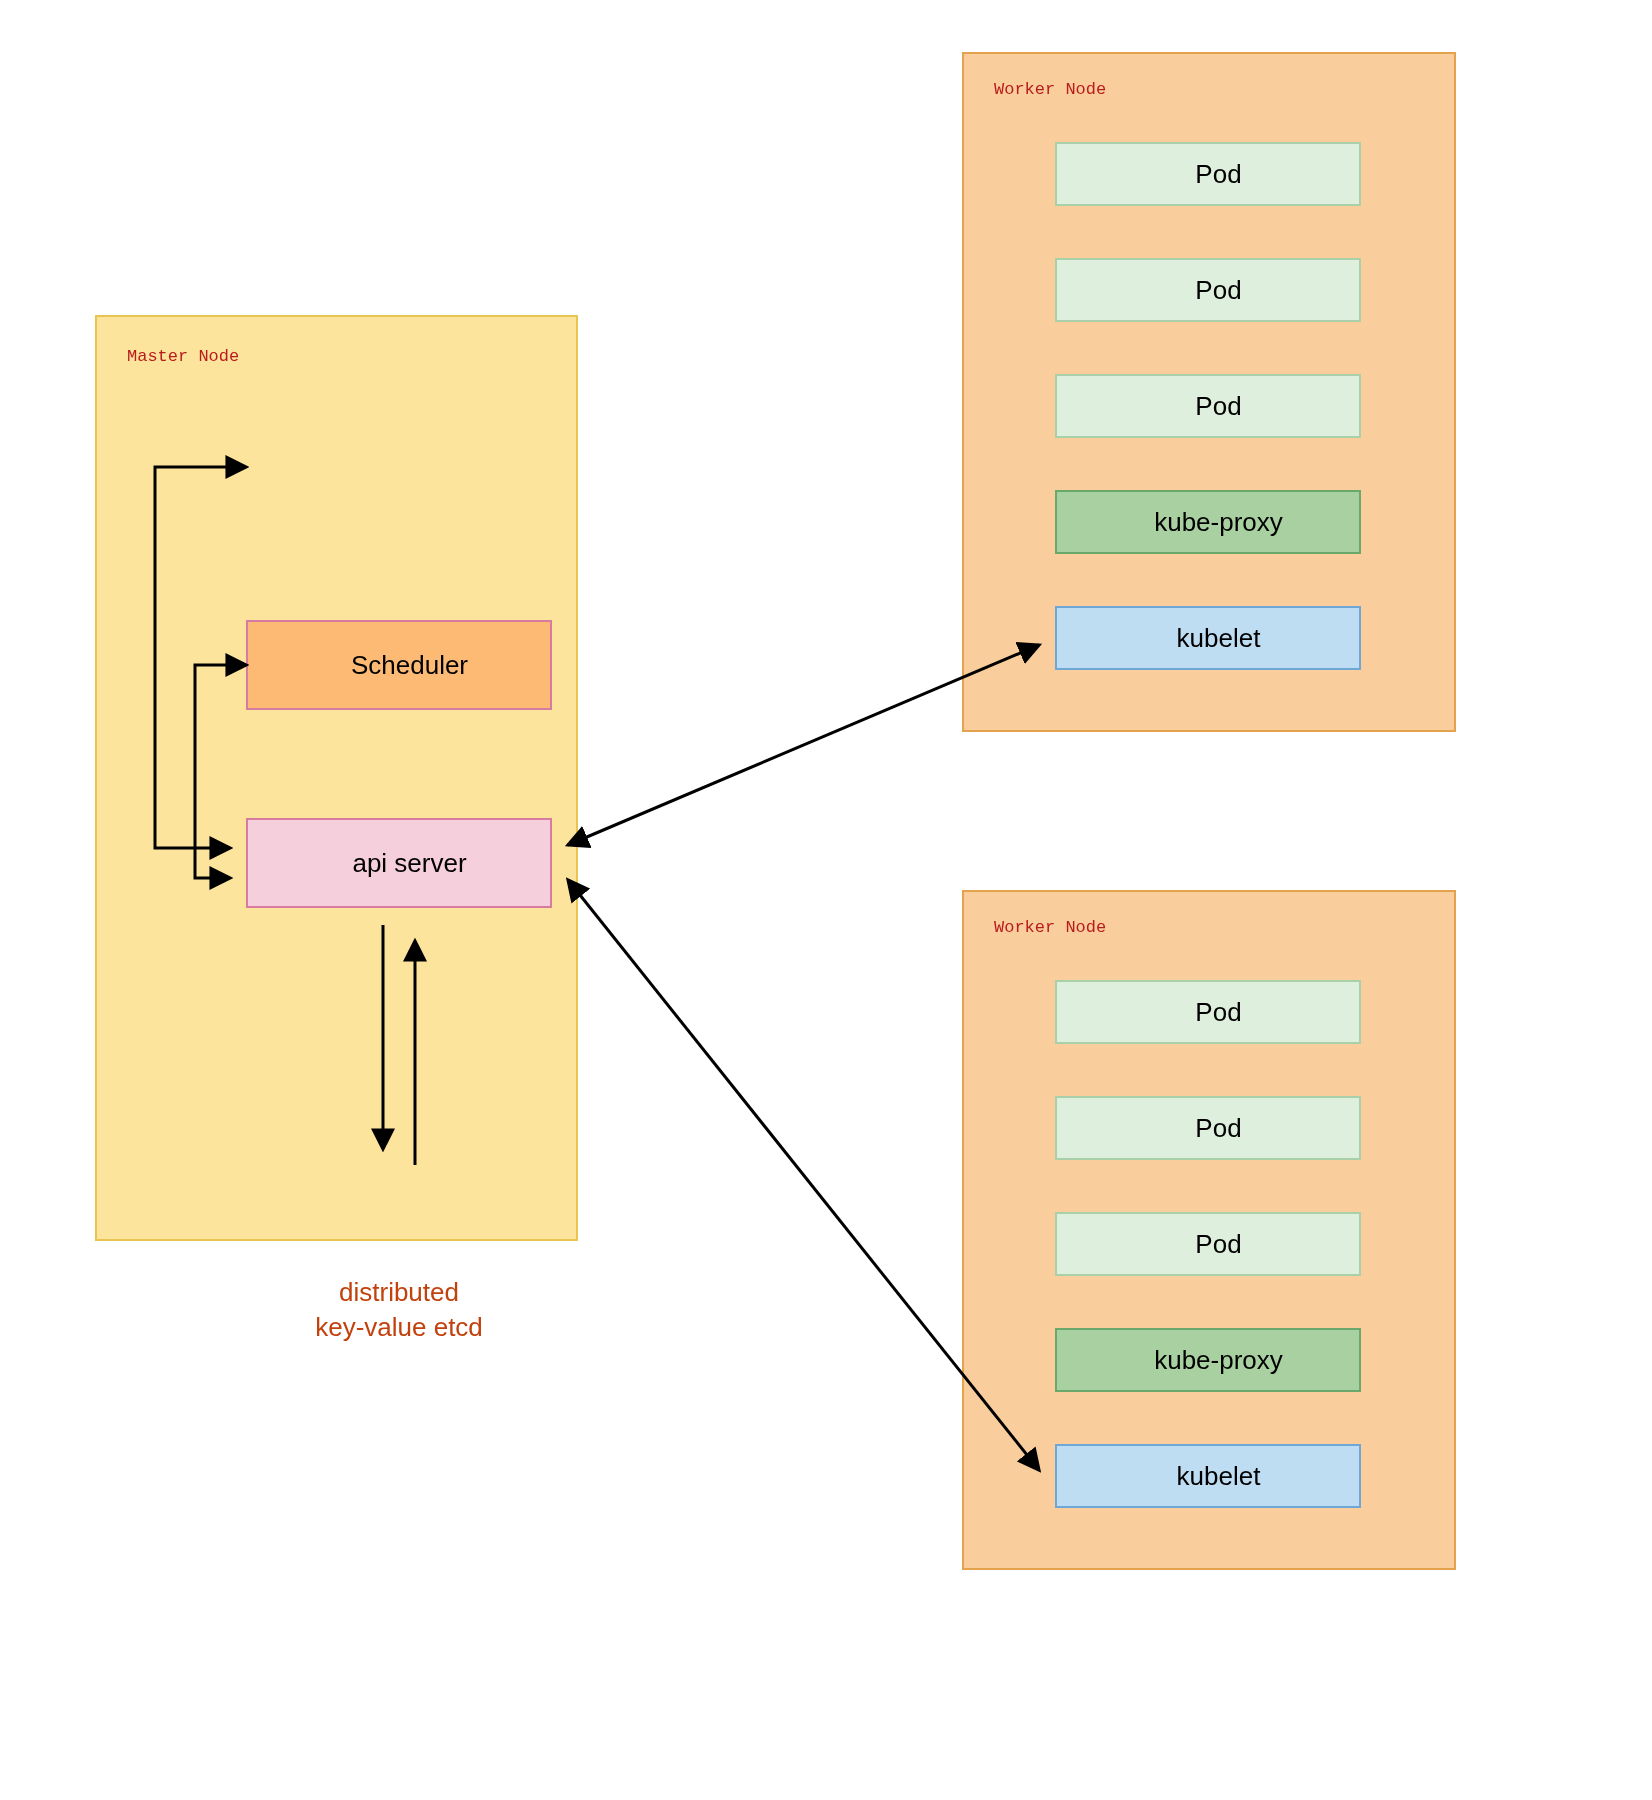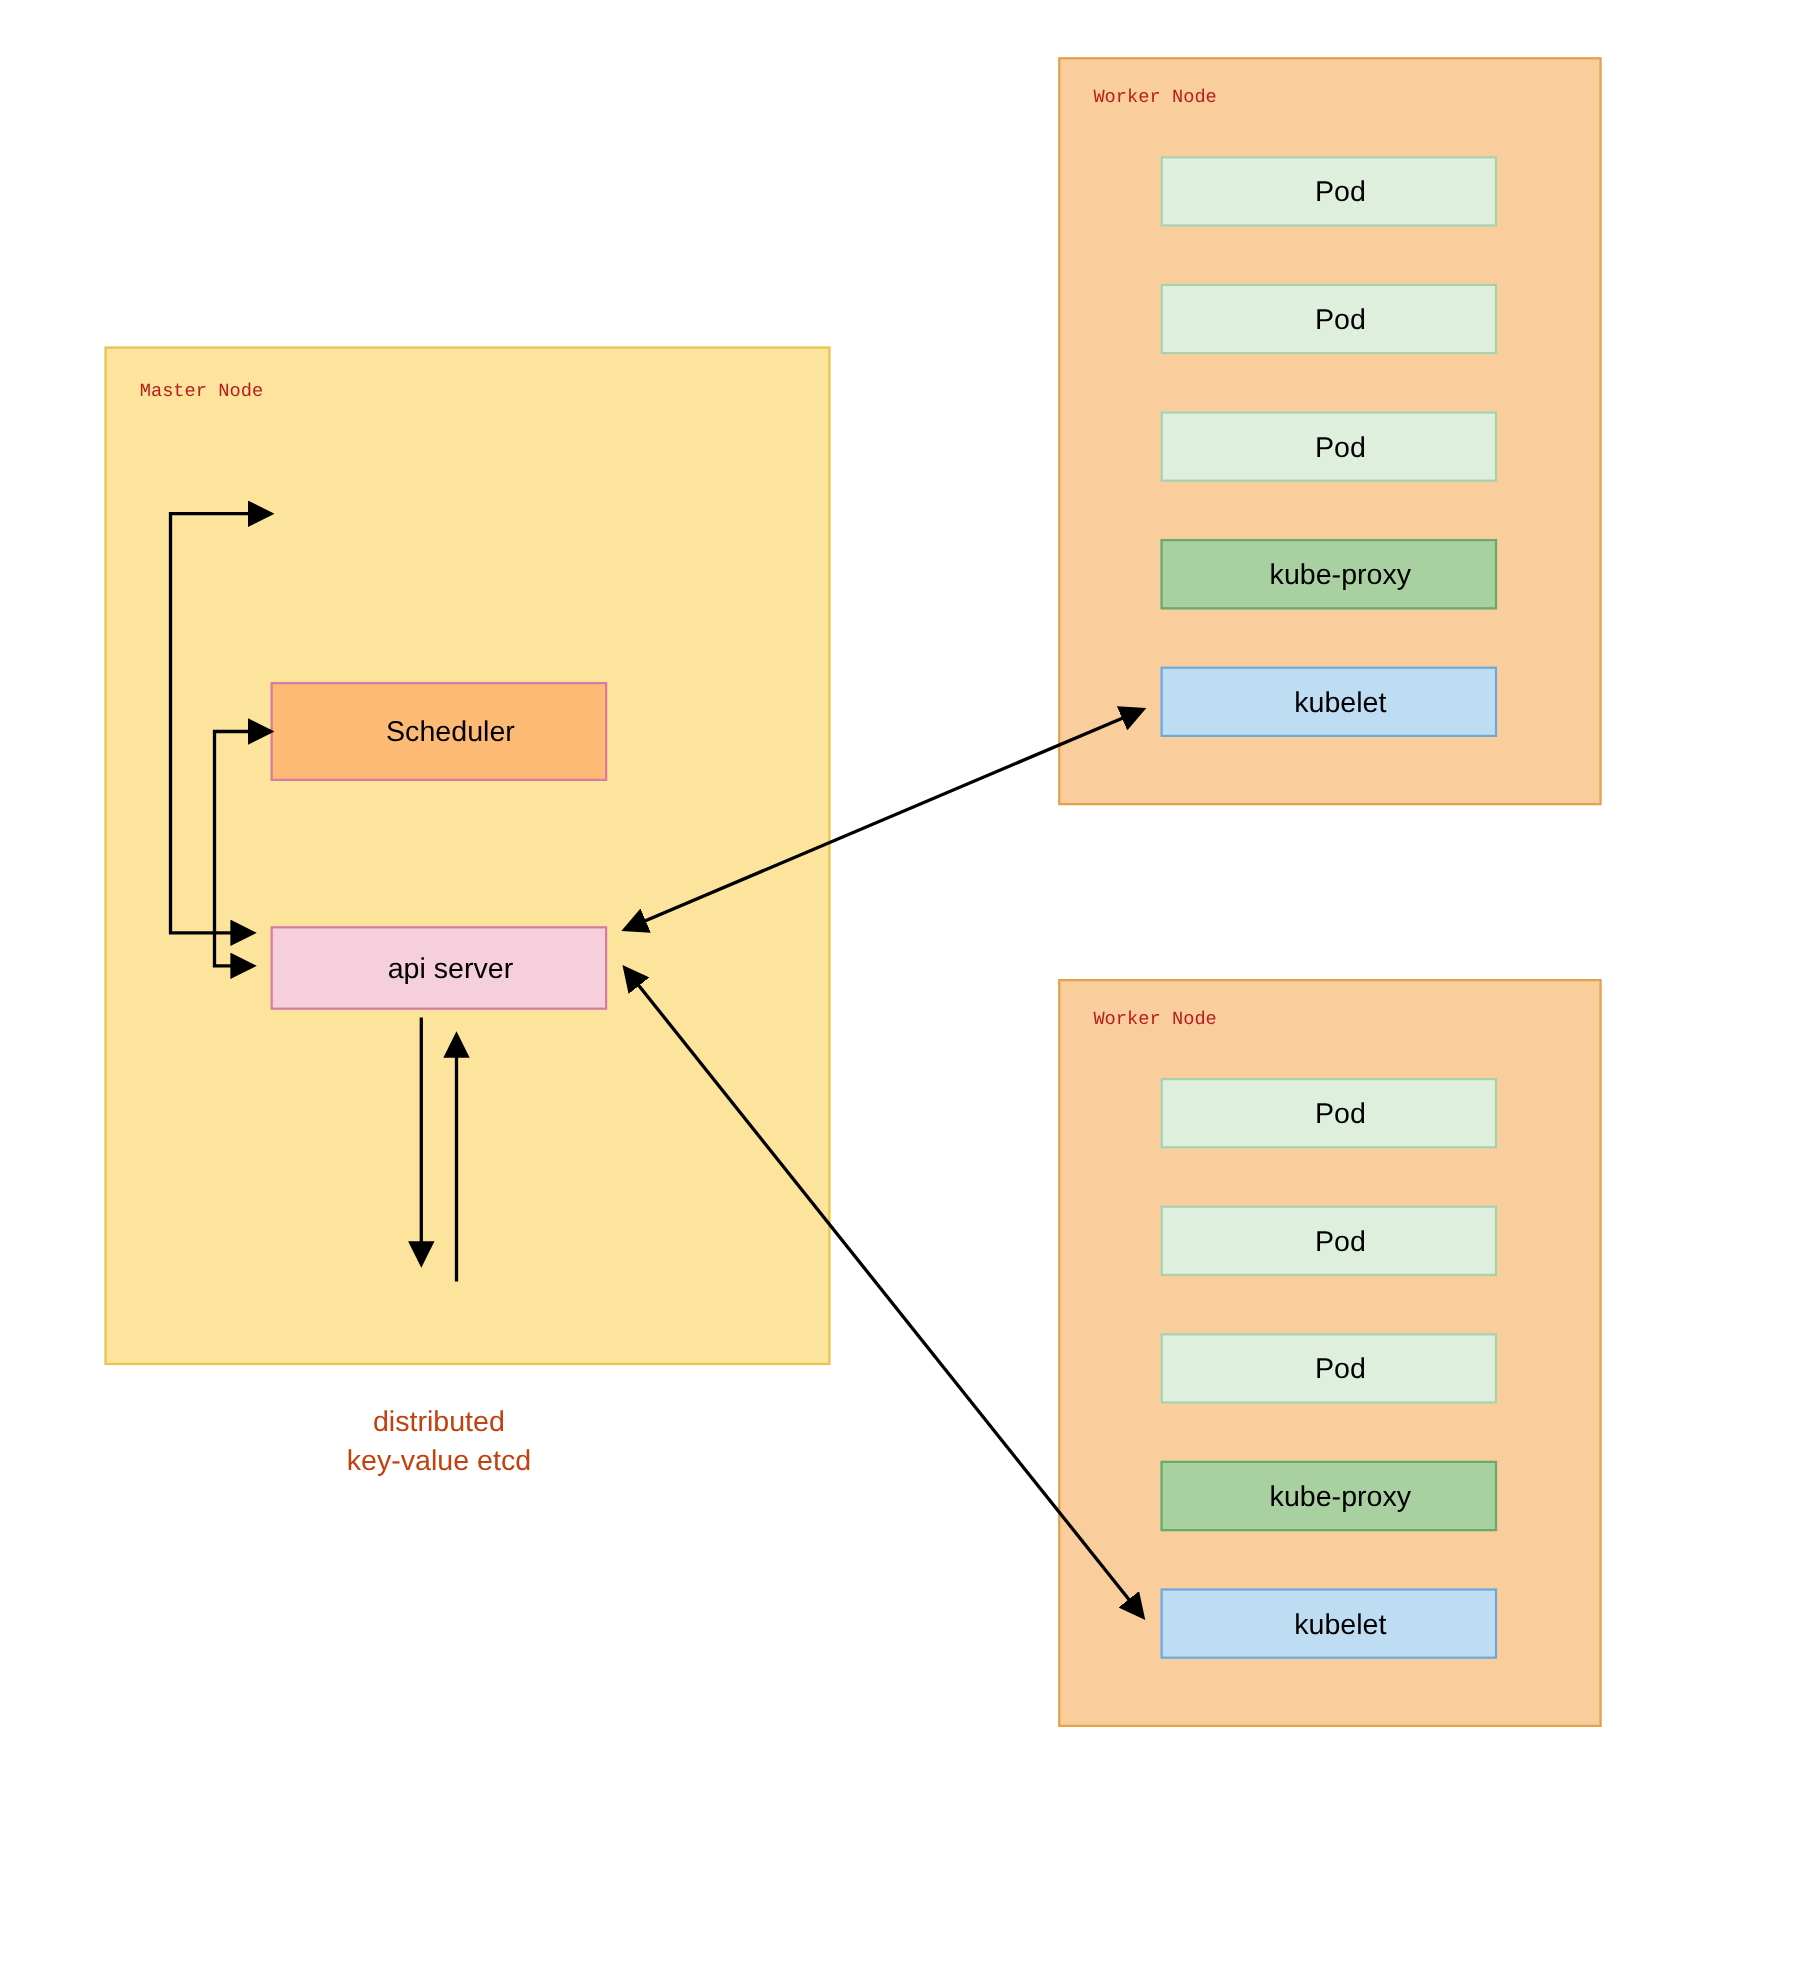--- a/index.html
+++ b/index.html
@@ -49,30 +49,30 @@
     text-align: center;
     line-height: 1.35;
     width: 320px;
   }
 </style>
 </head>
 <body>
 
 <div class="canvas">
 
-  <div class="node-container" style="left:95px; top:315px; width:660px; height:926px; background:#FCE49C; border-color:#E8C451;">
+  <div class="node-container" style="left:95px; top:315px; width:483px; height:926px; background:#FCE49C; border-color:#E8C451;">
     <div class="node-title" style="left:30px; top:30px;">Master Node</div>
   </div>
 
 
   <div class="box" style="left:246px; top:620px; width:306px; height:90px; background:#fdba74; border-color:#D87BA0;">
     <span>Scheduler</span>
   </div>
 
-  <div class="box" style="left:246px; top:818px; width:306px; height:76px; background:#F6CFDC; border-color:#D87BA0;margin-top:24px;">
+  <div class="box" style="left:246px; top:818px; width:306px; height:90px; background:#F6CFDC; border-color:#D87BA0;">
     <span>api server</span>
   </div>
 
 
   <div class="caption" style="left:239px; top:1275px;">
     <span>distributed</span><br>
     <span>key-value etcd</span>
   </div>
 
   <div class="node-container" style="left:962px; top:52px; width:494px; height:680px; background:#F9CE9C; border-color:#E3A24B;">

